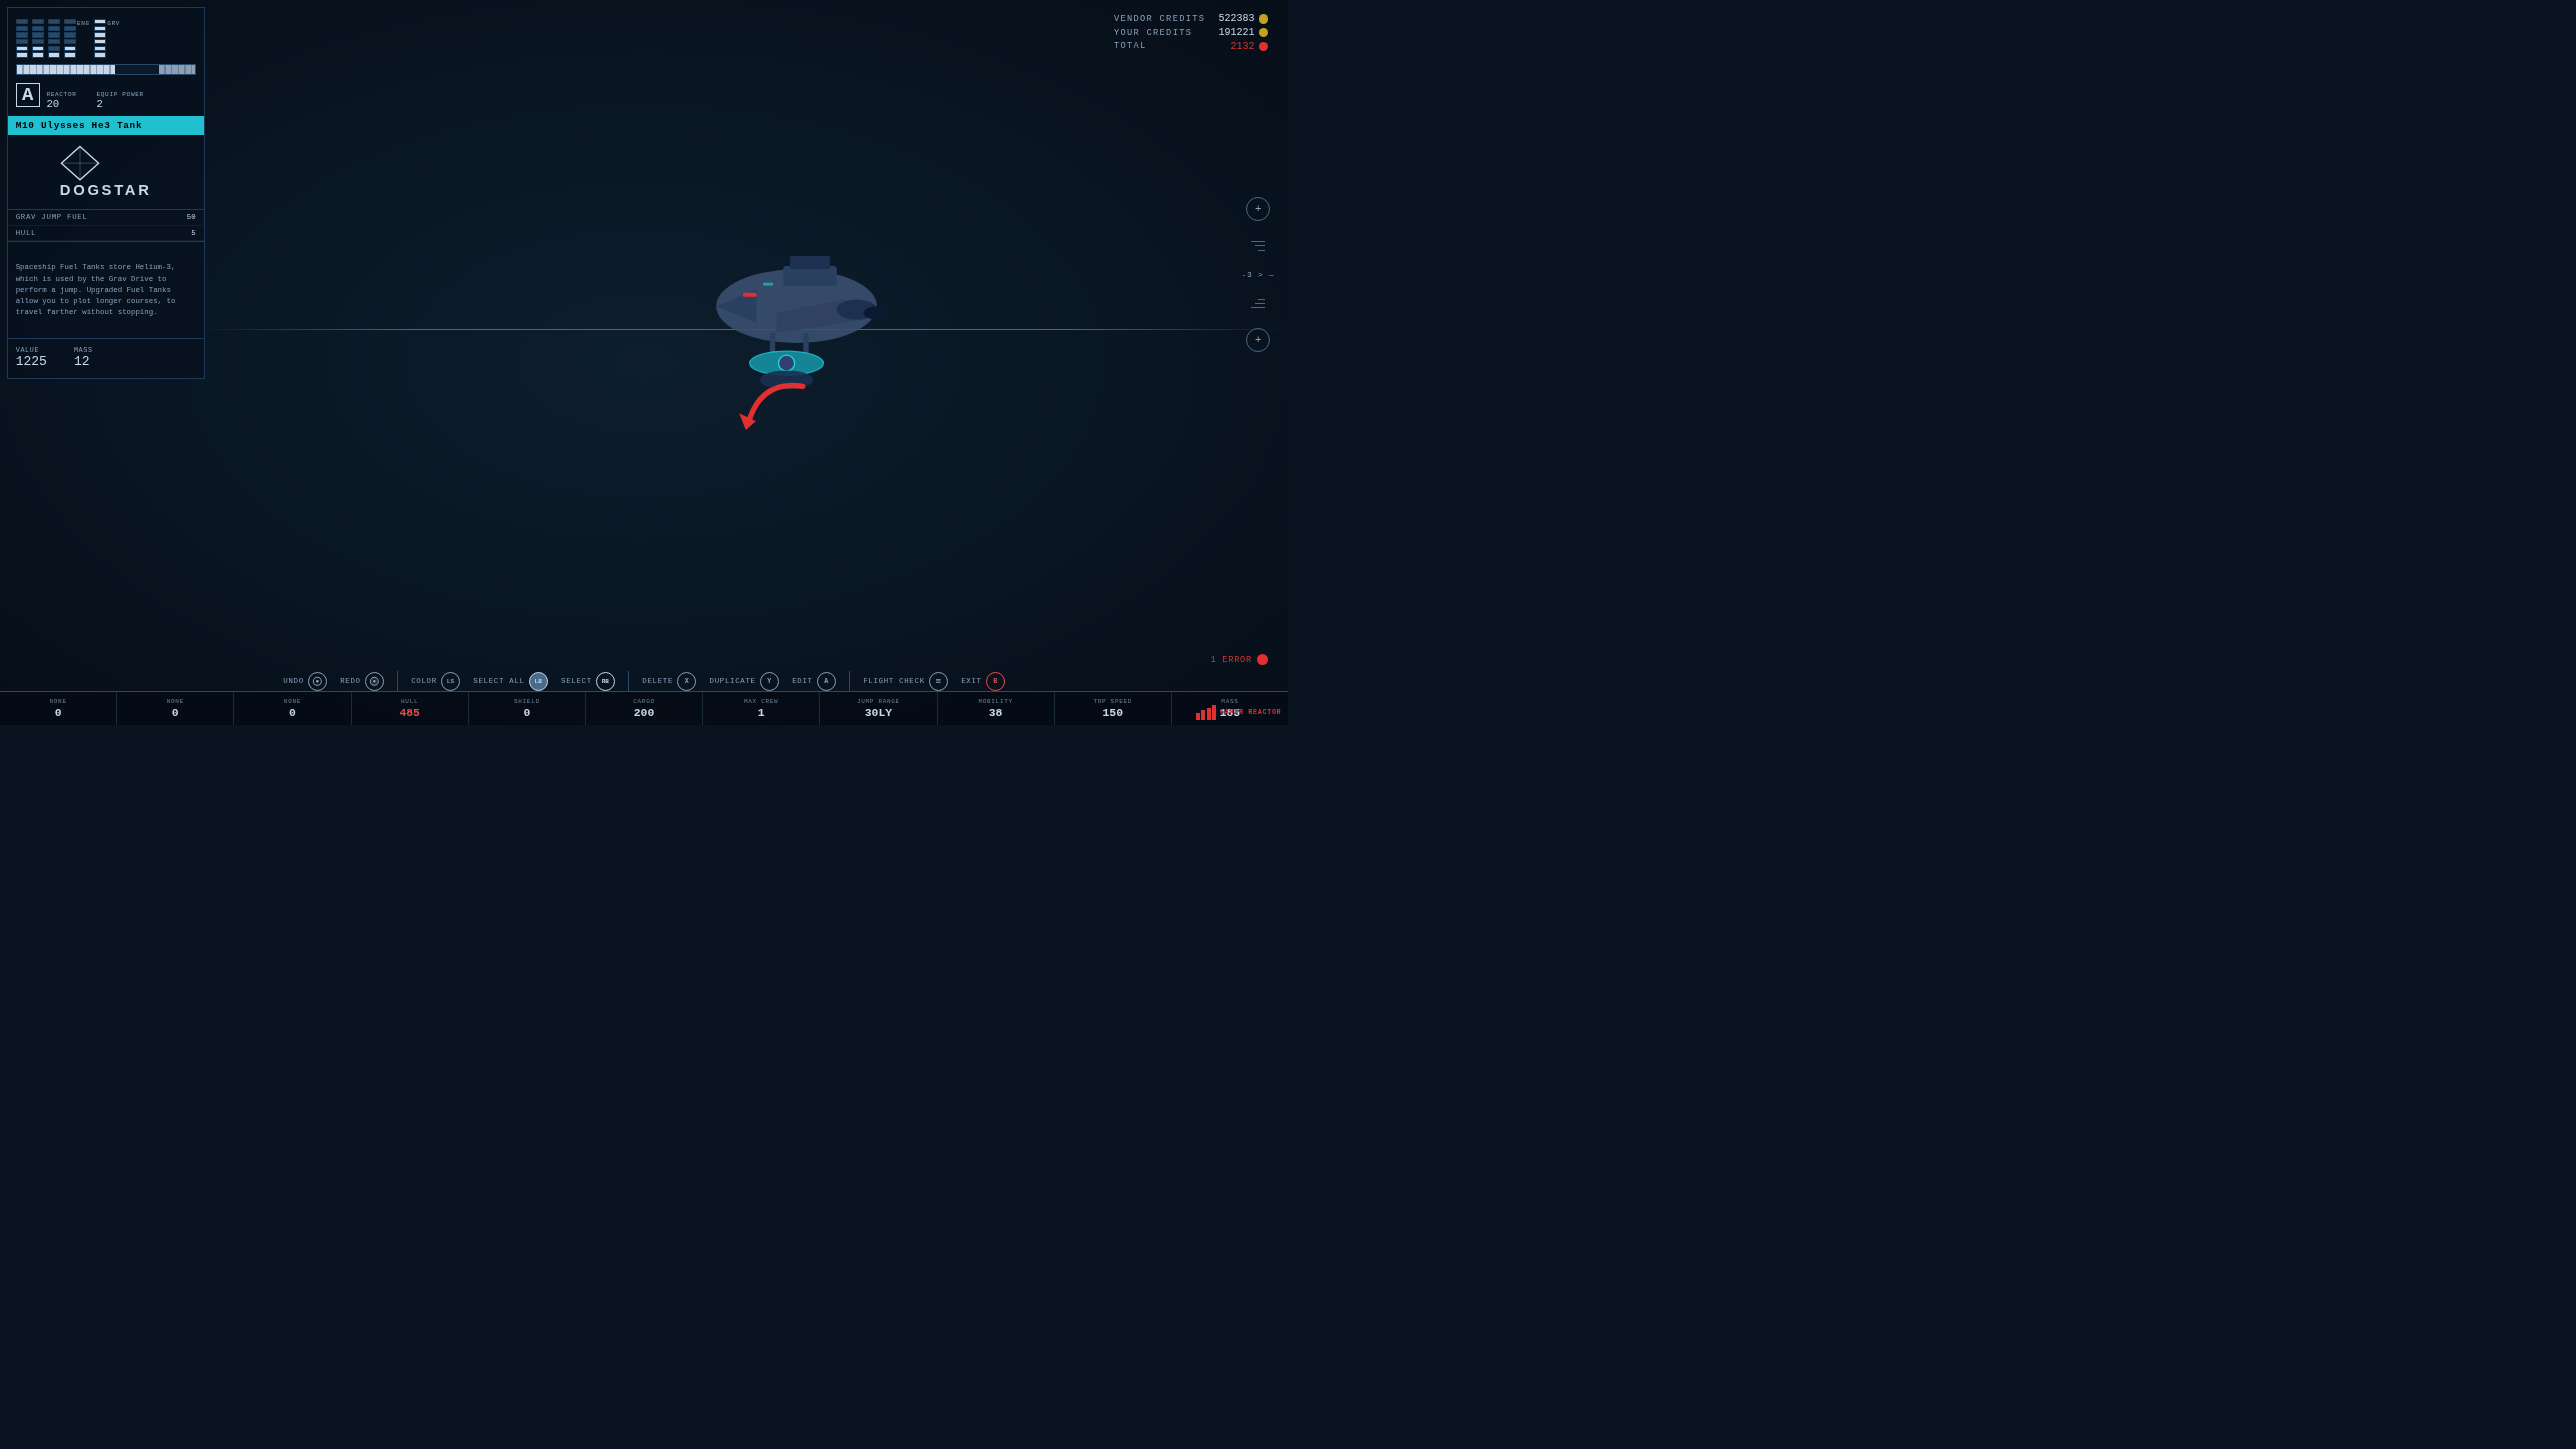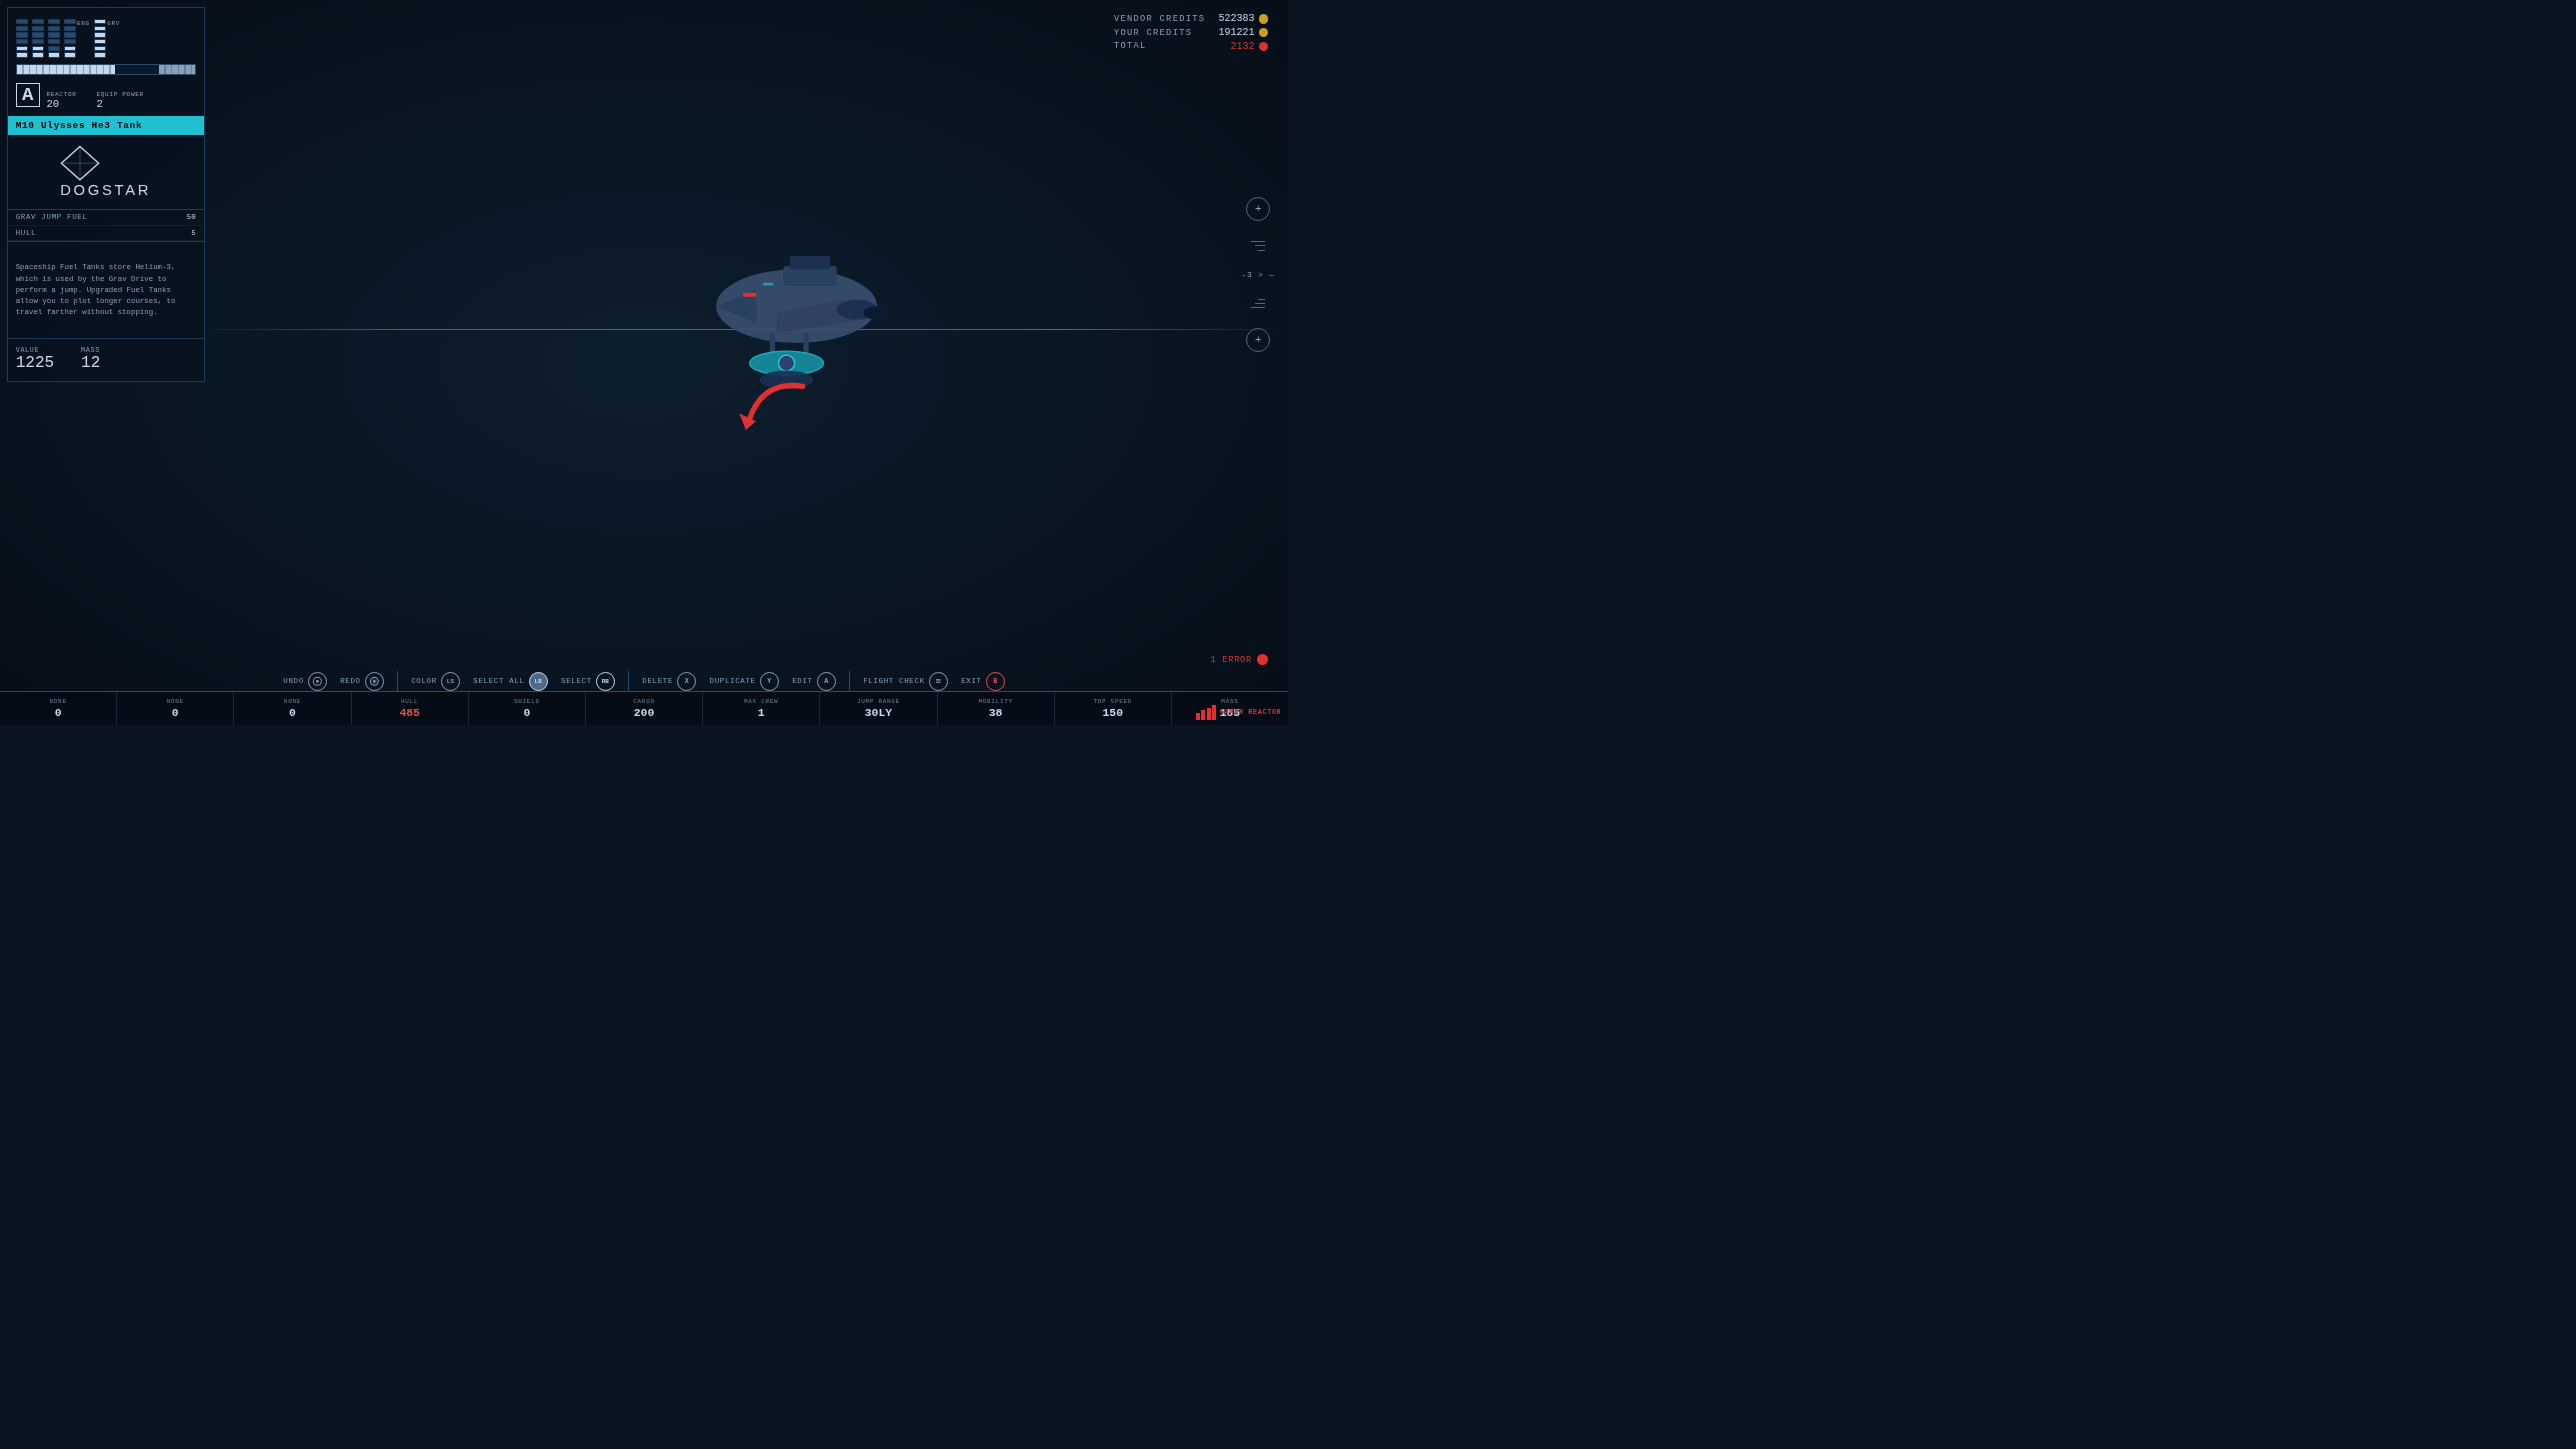--- a/index.html
+++ b/index.html
@@ -210,21 +210,21 @@
       display: flex;
       align-items: center;
       justify-content: center;
       height: 74px;
     }
     .dogstar-logo {
       text-align: center;
     }
     .dogstar-text {
       font-size: 14.8px;
-      font-weight: 400;
+      font-weight: 700;
       letter-spacing: 2.7px;
       color: #c8d8e8;
       font-family: 'Arial Black', sans-serif;
     }
 
     
     .module-stats {
       border-top: 0.7px solid #1e3a5a;
     }
     .stat-row {
@@ -264,23 +264,22 @@
       display: flex;
       flex-direction: column;
     }
     .value-mass-label {
       font-size: 6.7px;
       color: #8aa0b8;
       letter-spacing: 0.7px;
       text-transform: uppercase;
     }
     .value-mass-value {
-      font-size: 16px;
-      color: #c8d8e8;
-      text-align: center;
+      font-size: 13px;
+      color: #c8d8e8;
     }
 
     
     .ship-viewport {
       position: absolute;
       top: 0;
       left: 198px;
       right: 0;
       bottom: 67px;
       display: flex;

